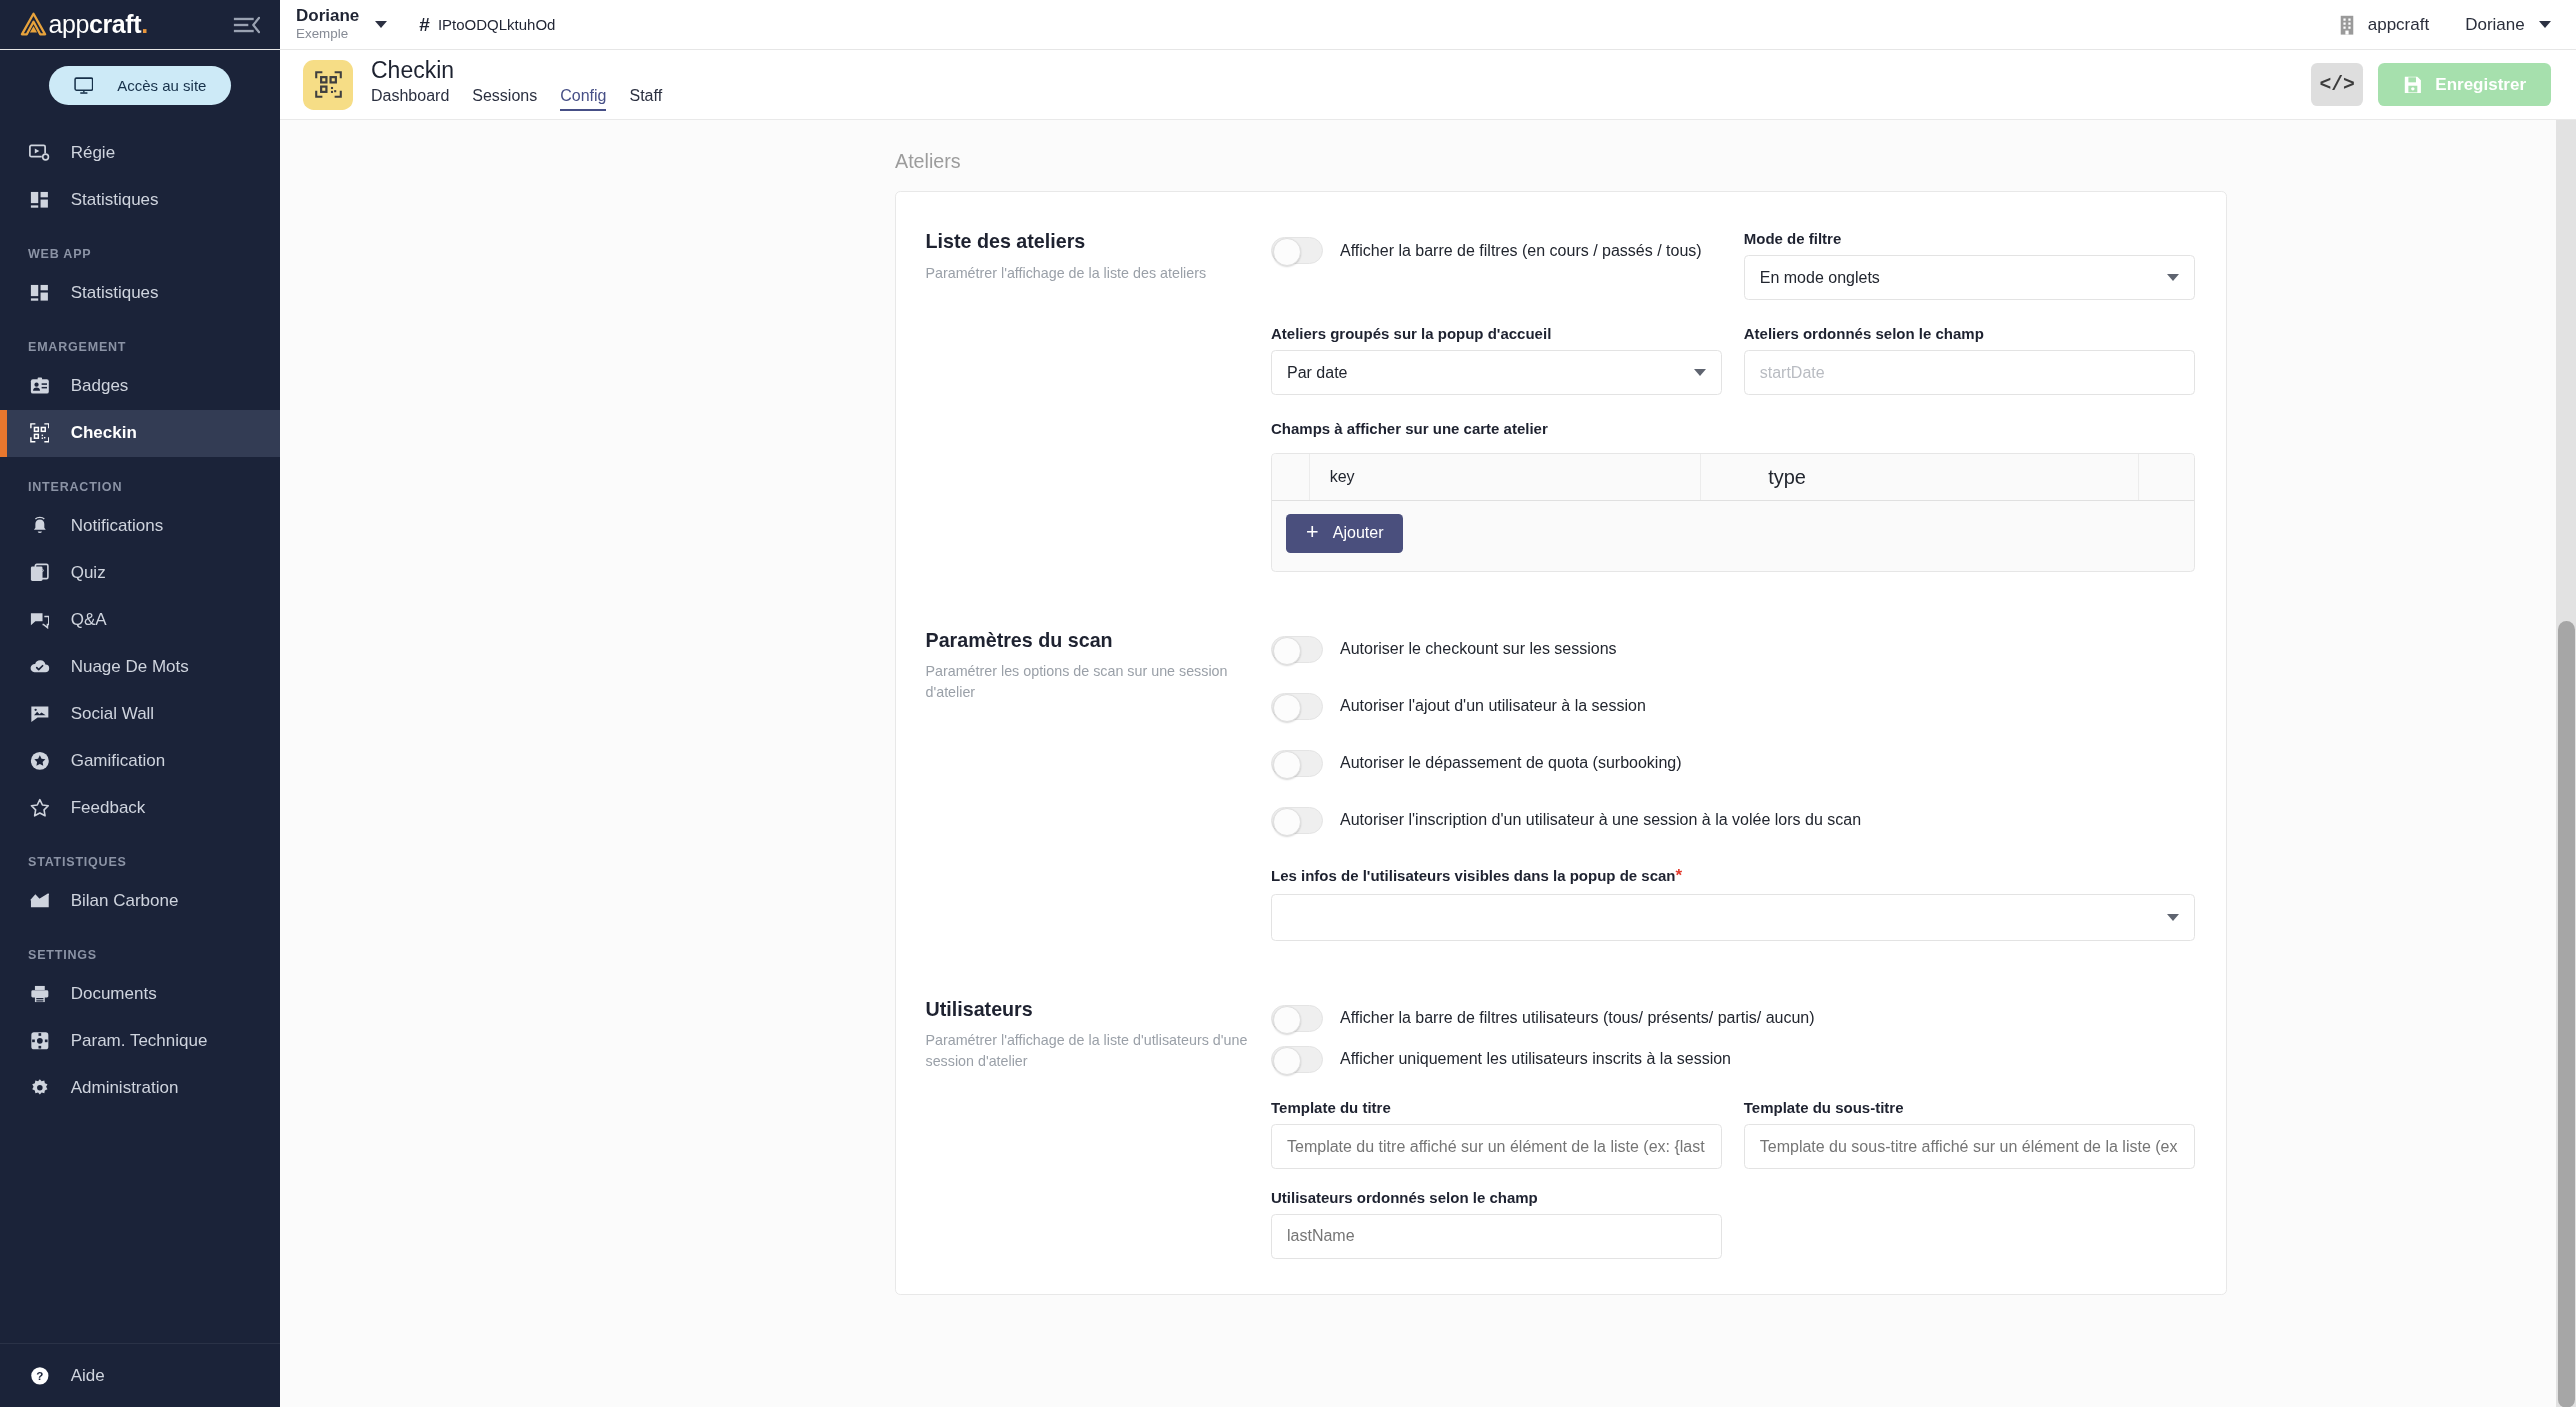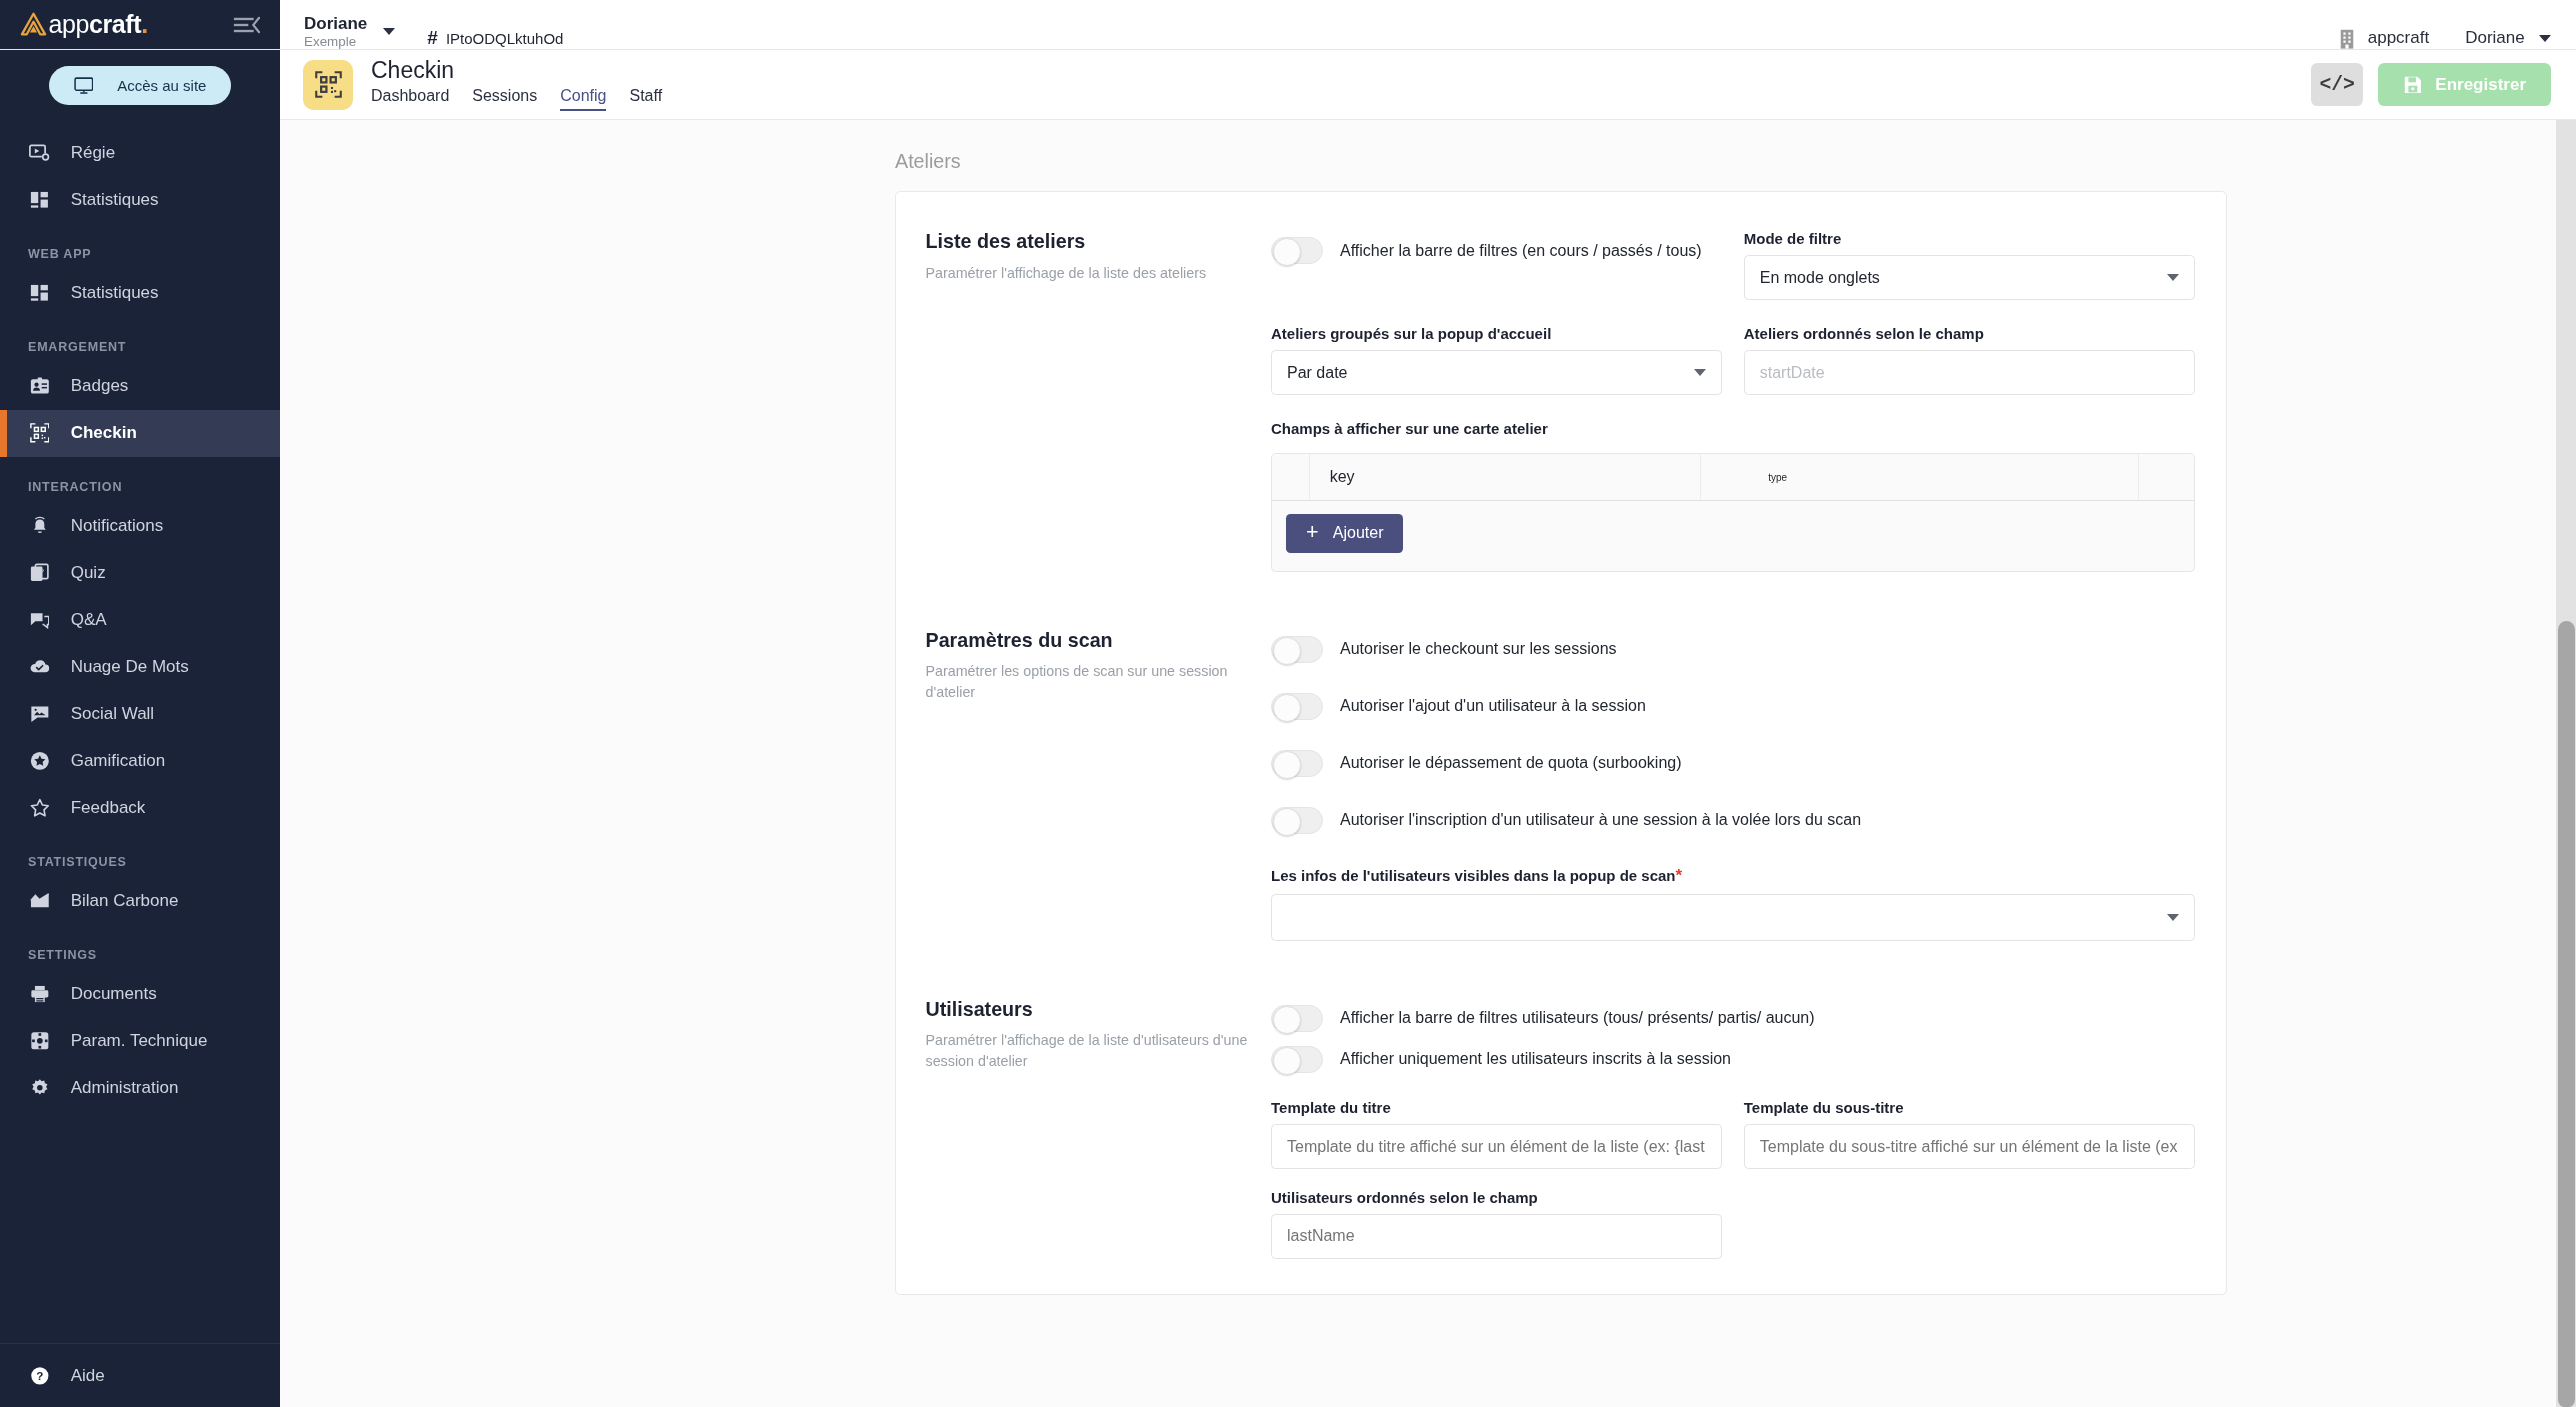--- a/index.html
+++ b/index.html
@@ -29,22 +29,22 @@
   .brand-logo { width: 27px; height: 25px; }
   .brand-text {
     color: #ffffff; font-size: 25px; letter-spacing: -0.4px;
     font-weight: 400;
   }
   .brand-text b { font-weight: 700; }
   .brand-dot { color: #e8963c; font-weight: 700; }
   .hamburger { margin-left: auto; display: flex; align-items: center; }
 
   .topbar-main {
-    flex: 1; display: flex; align-items: flex-end;
-    padding: 0 25px 0 24px; gap: 32px;
+    flex: 1; display: flex; align-items: center;
+    padding: 0 25px 0 16px; gap: 32px;
   }
   .ws-switcher { display: flex; align-items: center; gap: 16px; cursor: pointer; }
   .ws-name { font-size: 17px; font-weight: 700; color: #1f2433; line-height: 1.05; }
   .ws-sub { font-size: 13.4px; color: #868b95; line-height: 1.15; margin-top: 0.9px; }
   .caret { width: 0; height: 0; border-left: 6.3px solid transparent; border-right: 6.3px solid transparent; border-top: 7.2px solid #2c3142; }
   .ws-code { display: flex; align-items: center; gap: 8px; font-size: 15px; color: #1f2433; }
   .hash { font-size: 19px; font-weight: 700; color: #1f2433; }
   .topbar-right { margin-left: auto; display: flex; align-items: center; gap: 36px; }
   .org { display: flex; align-items: center; gap: 11.6px; font-size: 17px; color: #2b2f3c; cursor: pointer;}
   .user { display: flex; align-items: center; gap: 14.3px; font-size: 17px; color: #2b2f3c; cursor: pointer;}
@@ -166,21 +166,21 @@
 
   .mt28 { margin-top: 25px; }
   .mt22 { margin-top: 19.7px; }
   .mt18 { margin-top: 16px; }
 
   
   .tbl-wrap { border: 0.9px solid #e6e6e6; border-radius: 4.5px; overflow: hidden; background: #fafafa; }
   .tbl-head { display: flex; background: #fafafa; border-bottom: 1.8px solid #e0e0e0; height: 47px; align-items: center; }
   .tbl-head .c0 { width: 38px; flex: 0 0 38px; border-right: 0.9px solid #ececec; height: 100%; }
   .tbl-head .c1 { flex: 1; padding-left: 19.7px; font-size: 16px; color: #22262f; border-right: 0.9px solid #ececec; height: 100%; display:flex; align-items:center; }
-  .tbl-head .c2 { flex: 1; padding-left: 19.7px; font-size: 10px; color: #22262f; border-right: 0.9px solid #ececec; height: 100%; display:flex; align-items:center;margin-left:48px; }
+  .tbl-head .c2 { flex: 1; padding-left: 19.7px; font-size: 20px; color: #22262f; border-right: 0.9px solid #ececec; height: 100%; display:flex; align-items:center;margin-left:48px; }
   .tbl-head .c3 { width: 55px; flex: 0 0 55px; height: 100%; }
   .tbl-body { padding: 12.5px 0 18px 14.3px; }
   .add-btn {
     display: inline-flex; align-items: center; gap: 14.3px;
     background: #4a4f7d; color: #ffffff; border-radius: 4.5px;
     height: 39px; padding: 0 19.7px; font-size: 16px; cursor: pointer;
   }
   .plus { font-size: 21.5px; line-height: 1; font-weight: 400; }
 
   

